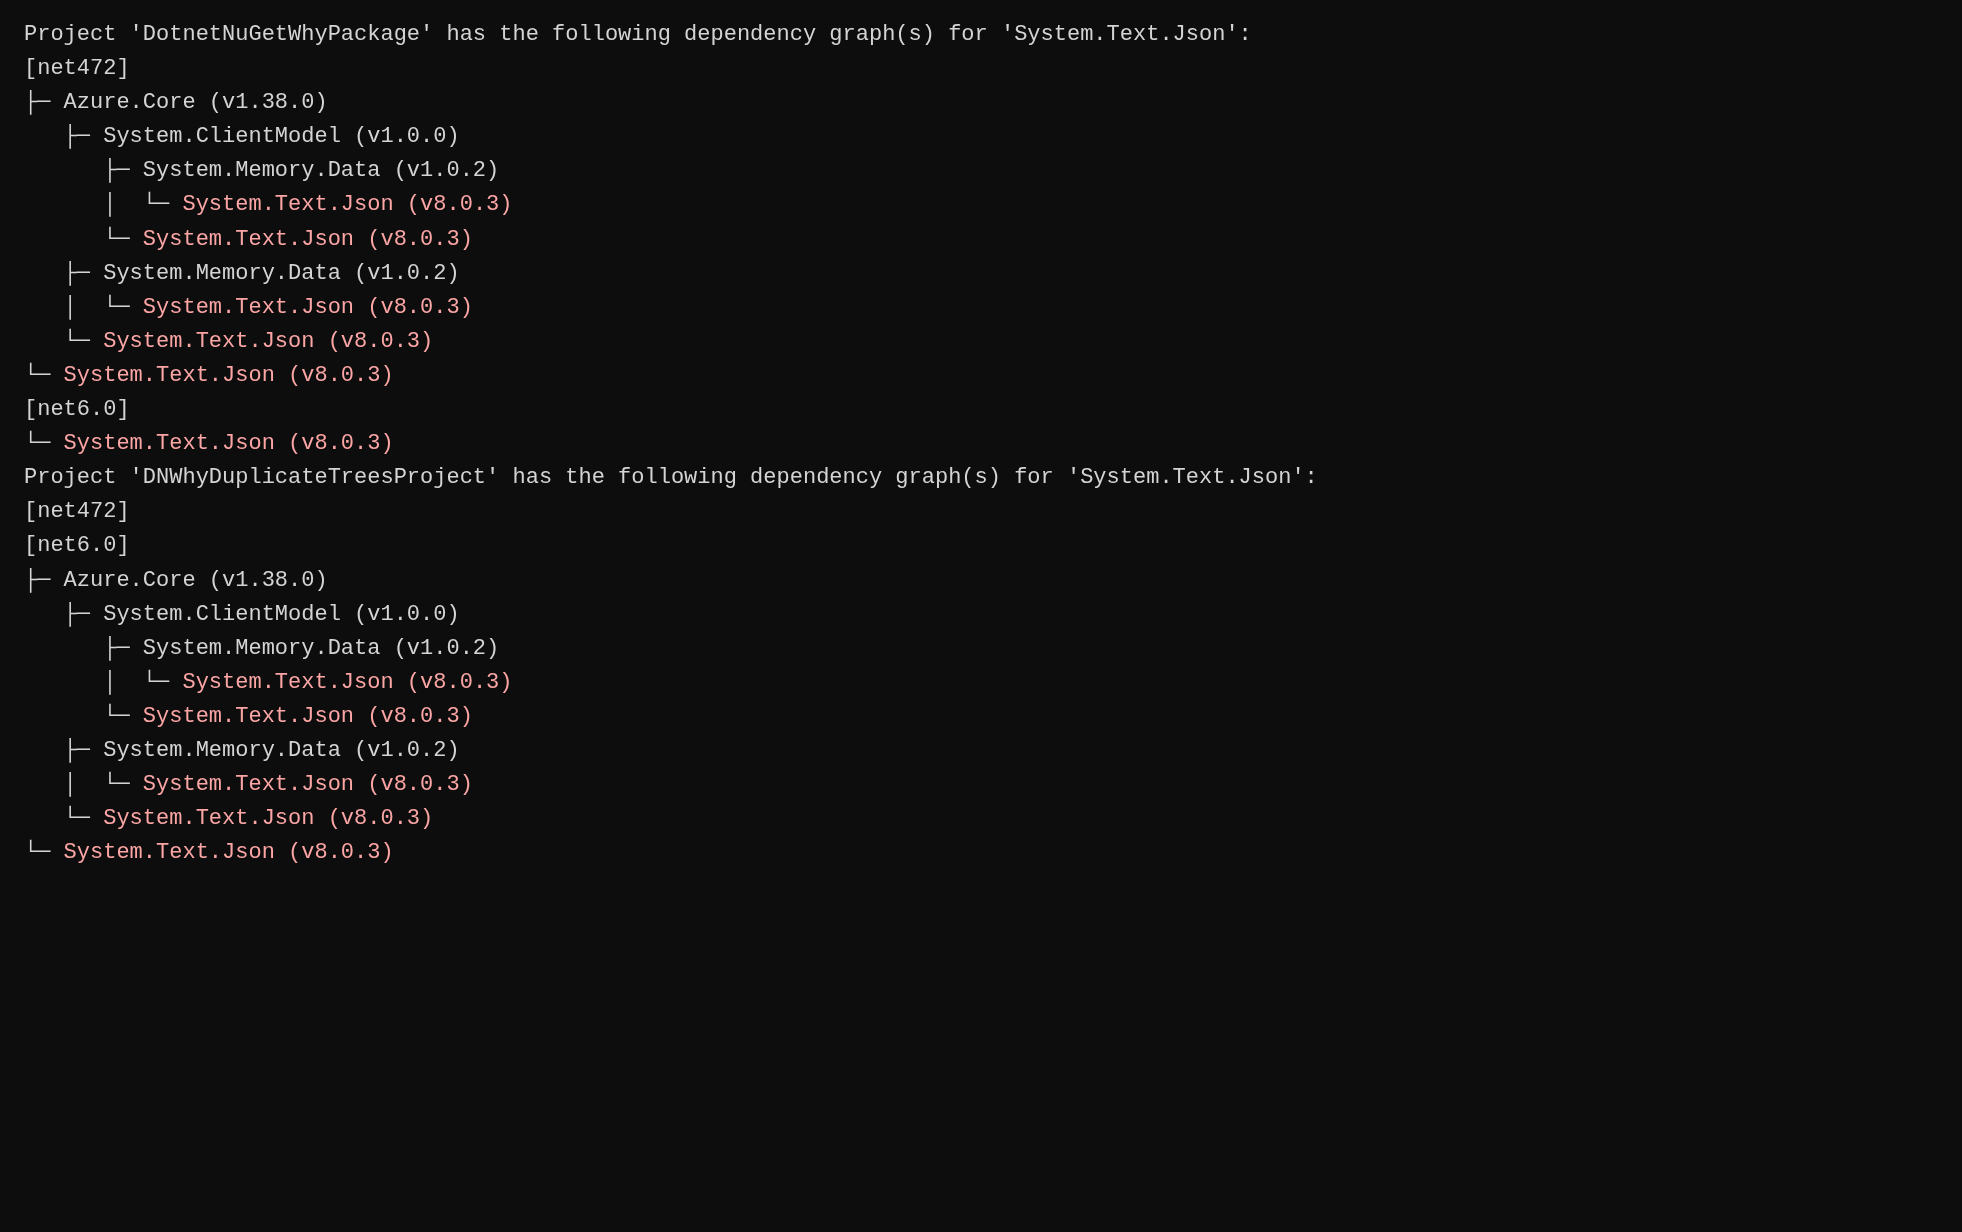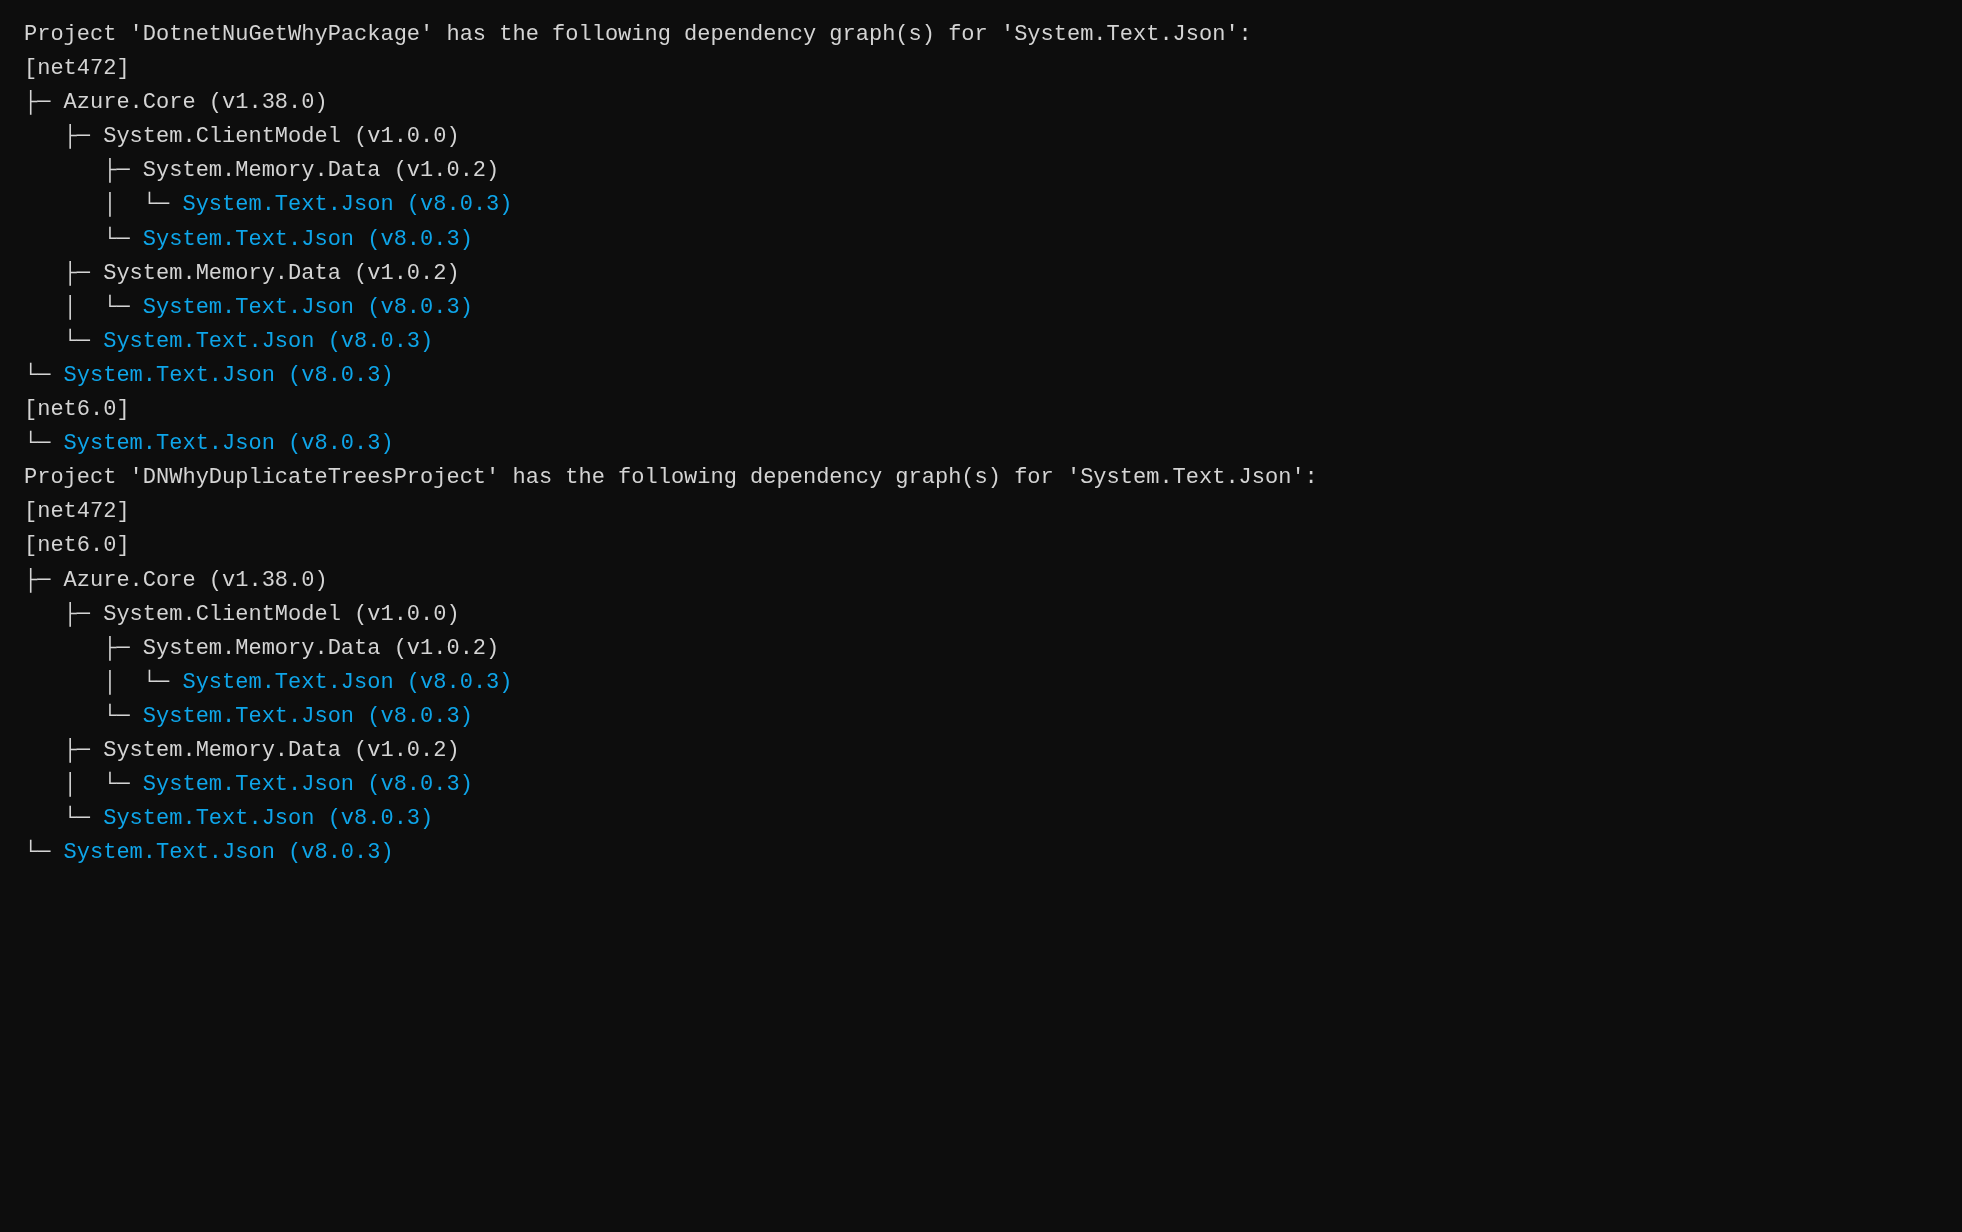--- a/index.html
+++ b/index.html
@@ -17,21 +17,21 @@
       padding: 18px 24px;
       min-height: 1232px;
       width: 1962px;
     }
 
     .terminal-output {
       white-space: pre;
     }
 
     .cyan {
-      color: #0ea5e9;
+      color: #fca5a5;
     }
 
     .white {
       color: #d4d4d4;
       text-align: right;
     }
   </style>
 </head>
 <body>
 

